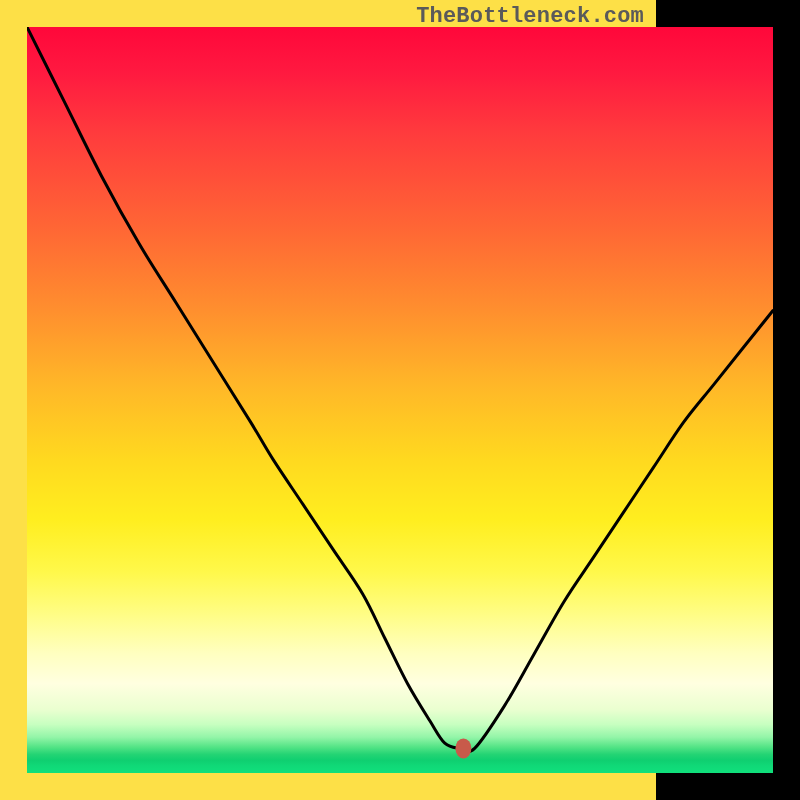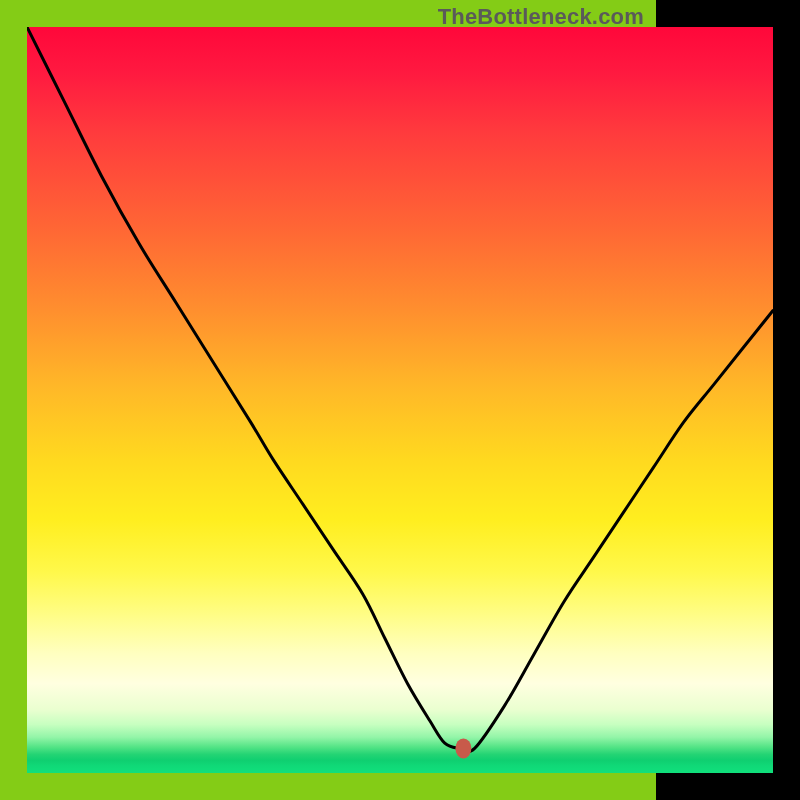--- a/index.html
+++ b/index.html
@@ -8,21 +8,22 @@
     width: 800px;
     height: 800px;
     background: #000;
     overflow: hidden;
     font-family: Arial, Helvetica, sans-serif;
   }
   .frame {
     position: relative;
     width: 656px;
     height: 800px;
-    background: #84cc16;
+    background: #fde047;
+    font-family: Liberation Mono, monospace;
   }
   .watermark {
     position: absolute;
     top: 4px;
     right: 12px;
     color: #5a5a5a;
     font-size: 22px;
     font-weight: 600;
     letter-spacing: 0.2px;
     z-index: 5;

